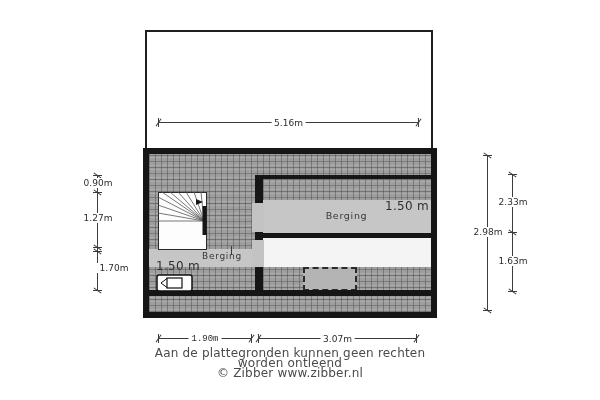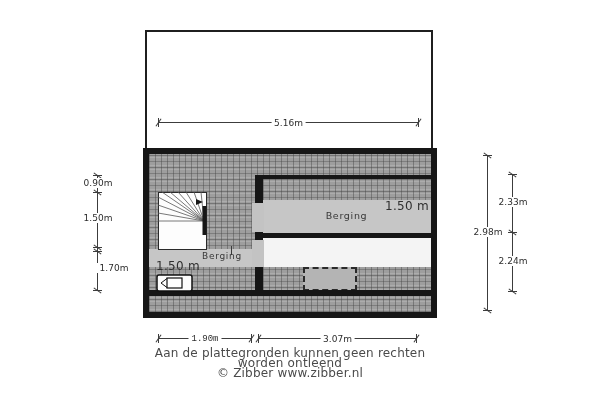--- a/index.html
+++ b/index.html
@@ -140,41 +140,41 @@
       <span class="tk-hs" style="top:0;"></span>
     <span class="tk-h" style="top:17px;"></span>
       <span class="tk-hs" style="top:17px;"></span>
     <span class="tk-h" style="top:72px;"></span>
       <span class="tk-hs" style="top:72px;"></span>
     <span class="tk-h" style="top:76px;"></span>
       <span class="tk-hs" style="top:76px;"></span>
     <span class="tk-h" style="top:115px;"></span>
       <span class="tk-hs" style="top:115px;"></span>
     <span class="dlab" style="left:0;top:8px;">0.90m</span>
-    <span class="dlab" style="left:0;top:43px;">1.50m</span>
+    <span class="dlab" style="left:0;top:43px;">1.27m</span>
     <span class="dlab" style="left:16px;top:93px;">1.70m</span>
   </div>
 
   <div class="dim-v" style="left:487px;top:155px;height:155px;">
     <span class="tk-h" style="top:0;"></span>
       <span class="tk-hs" style="top:0;"></span>
     <span class="tk-h" style="top:155px;"></span>
       <span class="tk-hs" style="top:155px;"></span>
     <span class="dlab" style="left:0;top:77px;">2.98m</span>
   </div>
 
   <div class="dim-v" style="left:512px;top:174px;height:117px;">
     <span class="tk-h" style="top:0;"></span>
       <span class="tk-hs" style="top:0;"></span>
     <span class="tk-h" style="top:58px;"></span>
       <span class="tk-hs" style="top:58px;"></span>
     <span class="tk-h" style="top:117px;"></span>
       <span class="tk-hs" style="top:117px;"></span>
     <span class="dlab" style="left:0;top:28px;">2.33m</span>
-    <span class="dlab" style="left:0;top:87px;">2.24m</span>
+    <span class="dlab" style="left:0;top:87px;">1.63m</span>
   </div>
 
   <div class="dim-h" style="left:158px;top:338px;width:94px;font-family:Liberation Mono, monospace;">
     <span class="tk-v" style="left:0;"></span>
       <span class="tk-s" style="left:0;"></span>
     <span class="tk-v" style="left:93px;"></span>
       <span class="tk-s" style="left:93px;"></span>
     <span class="dlab" style="left:50%;top:0;">1.90m</span>
   </div>
   <div class="dim-h" style="left:258px;top:338px;width:159px;">

